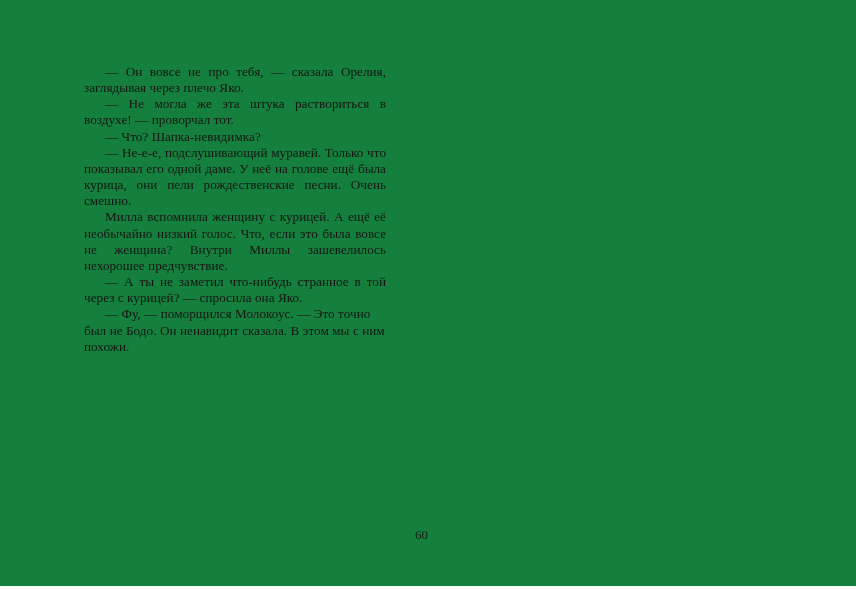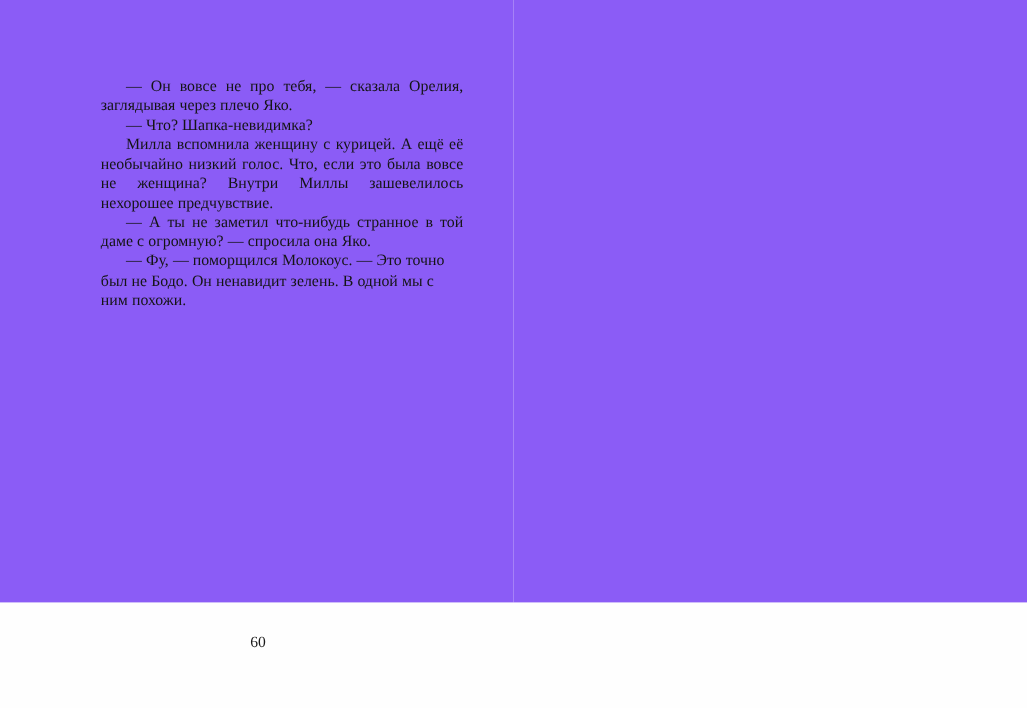--- a/index.html
+++ b/index.html
@@ -16,22 +16,22 @@
   }
   .spread {
     position: relative;
     width: 856px;
     height: 590px;
     background: #fefefe;
   }
   .page {
     position: absolute;
     top: 0;
-    height: 502px;
-    background: #8b5cf6;
+    height: 586px;
+    background: #15803d;
   }
   .page-left  { left: 0;   width: 428px; }
   .page-right { left: 428px; width: 428px; }
 
   .textblock {
     position: absolute;
     text-align: justify;
     text-justify: inter-word;
     font-size: 13.2px;
     line-height: 16.15px;
@@ -49,40 +49,42 @@
   }
   .textblock p:last-child { text-align: left; }
 
   
 
   .folio {
     position: absolute;
     left: 0;
     top: 527px;
     width: 428px;
-    text-align: center;
+    text-align: right;
     font-size: 13px;
     line-height: 15px;
     color: #1a1a1a;
   }
 
   .folio span { display: inline-block; padding-left: 2px; }
 </style>
 </head>
 <body>
 
 <div class="spread">
 
   <div class="page page-left">
     <div class="textblock left">
       <p>— Он вовсе не про тебя, — сказала Орелия, заглядывая через плечо Яко.</p>
+      <p>— Не могла же эта штука раствориться в воздухе! — проворчал тот.</p>
       <p>— Что? Шапка-невидимка?</p>
+      <p>— Не-е-е, подслушивающий муравей. Только что показывал его одной даме. У неё на голове ещё была курица, они пели рождественские песни. Очень смешно.</p>
       <p>Милла вспомнила женщину с курицей. А ещё её необычайно низкий голос. Что, если это была вовсе не женщина? Внутри Миллы зашевелилось нехорошее предчувствие.</p>
-      <p>— А ты не заметил что-нибудь странное в той даме с огромную? — спросила она Яко.</p>
-      <p>— Фу, — поморщился Молокоус. — Это точно был не Бодо. Он ненавидит зелень. В одной мы с ним похожи.</p>
+      <p>— А ты не заметил что-нибудь странное в той через с курицей? — спросила она Яко.</p>
+      <p>— Фу, — поморщился Молокоус. — Это точно был не Бодо. Он ненавидит сказала. В этом мы с ним похожи.</p>
     </div>
     <div class="folio">
       <span>60</span>
     </div>
   </div>
 
   <div class="page page-right">
     
   </div>
 

